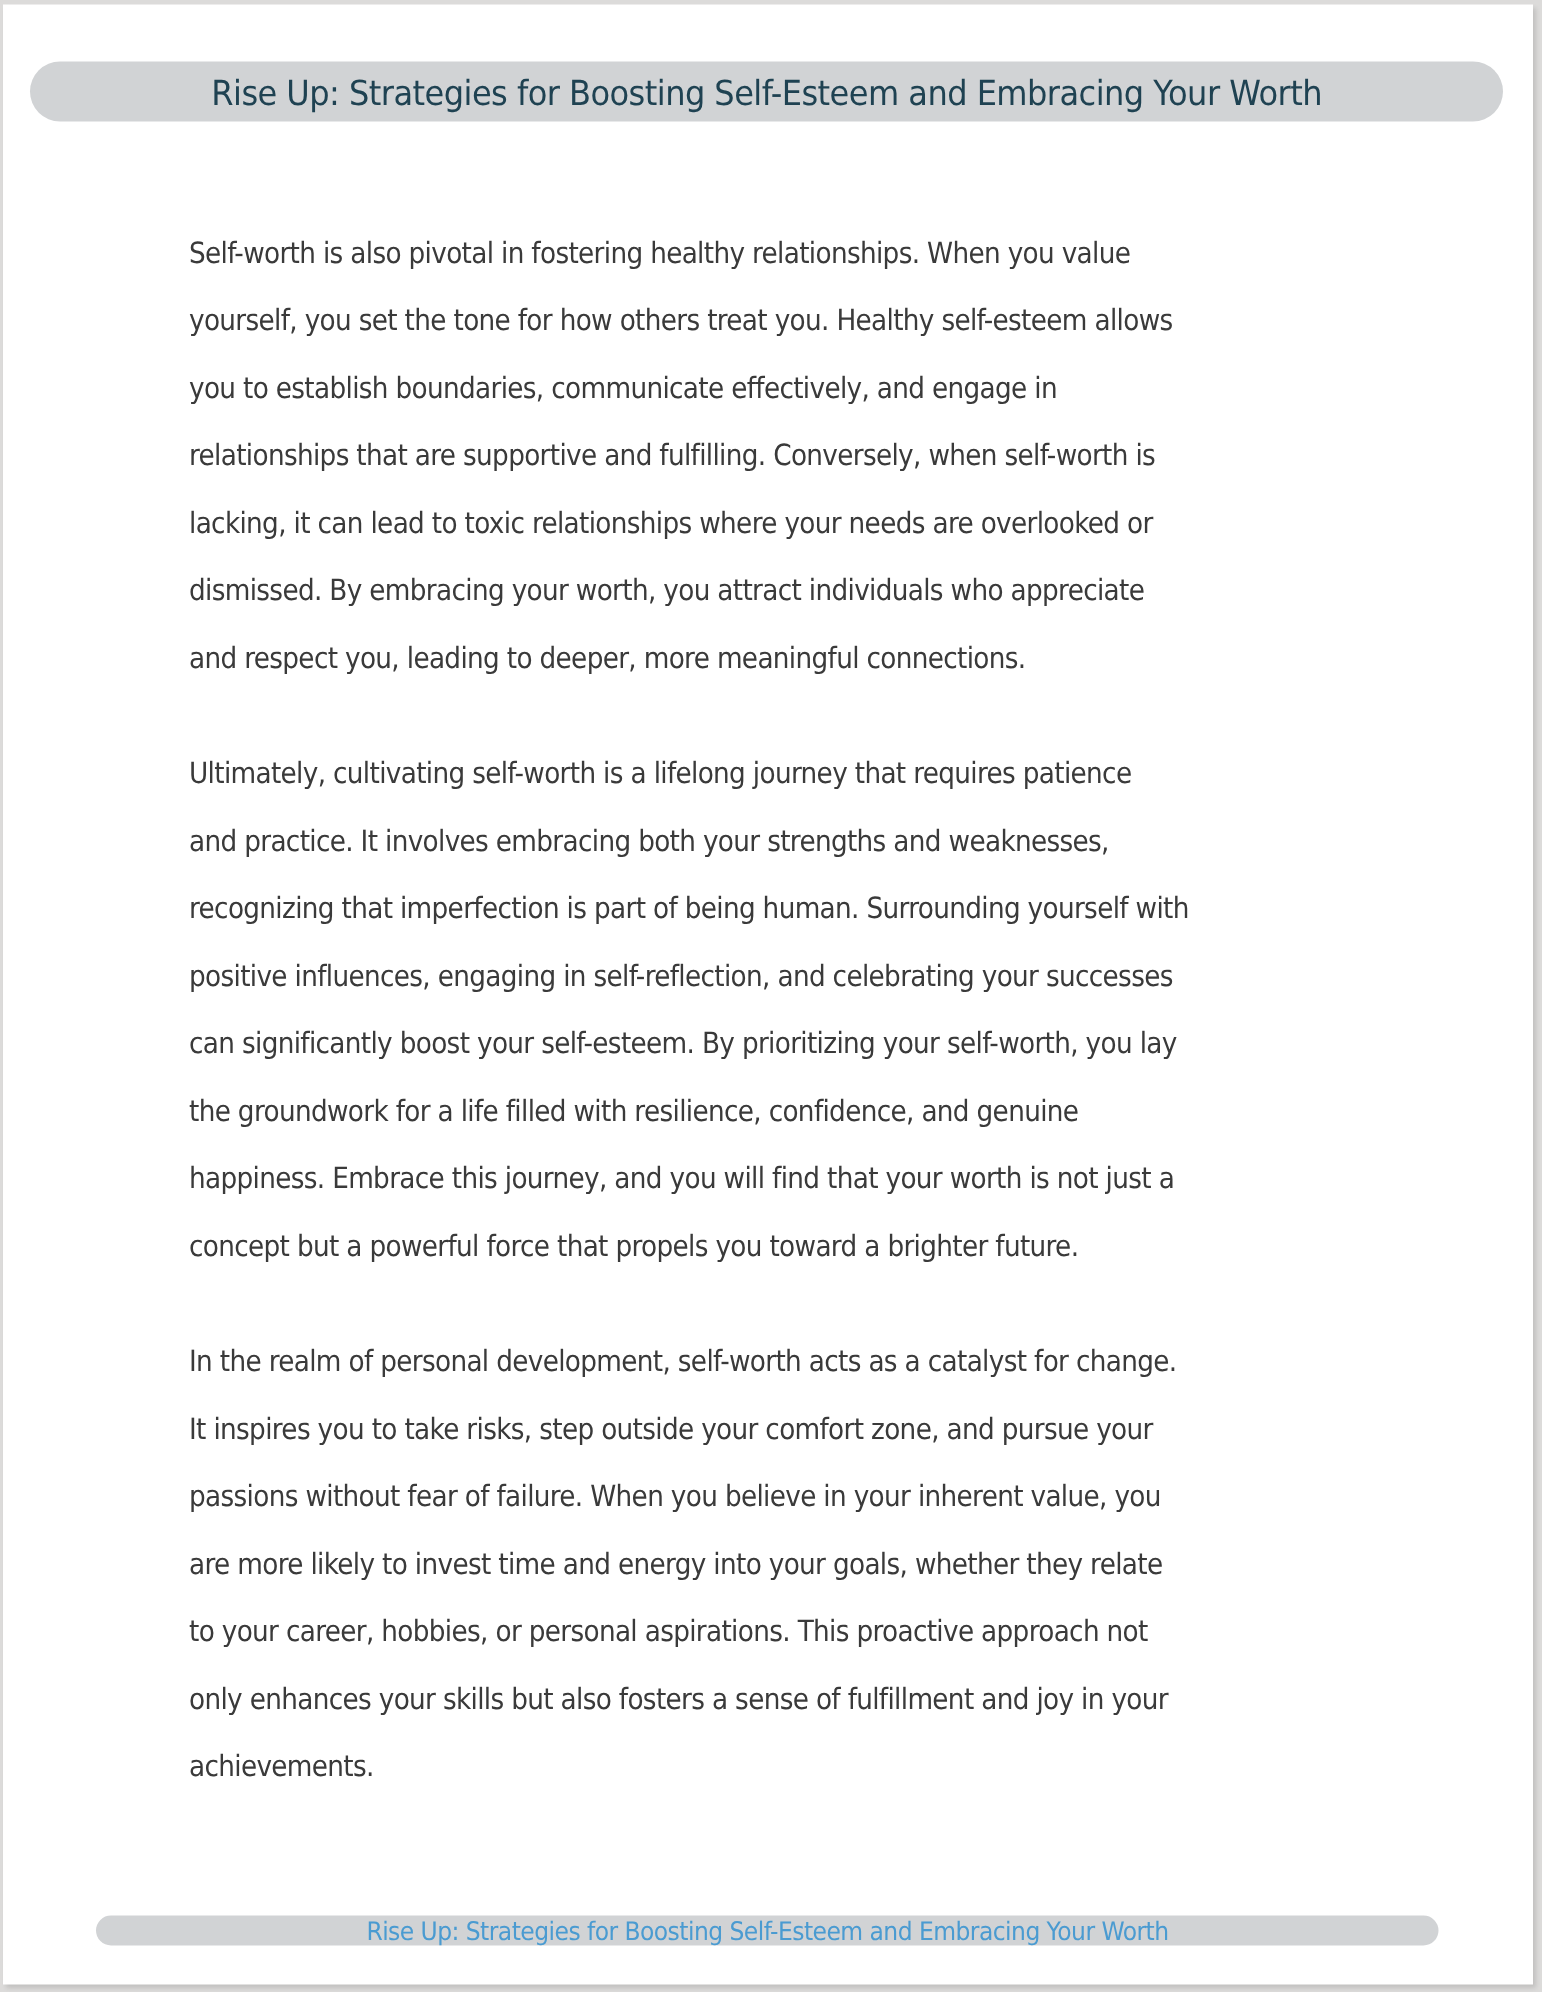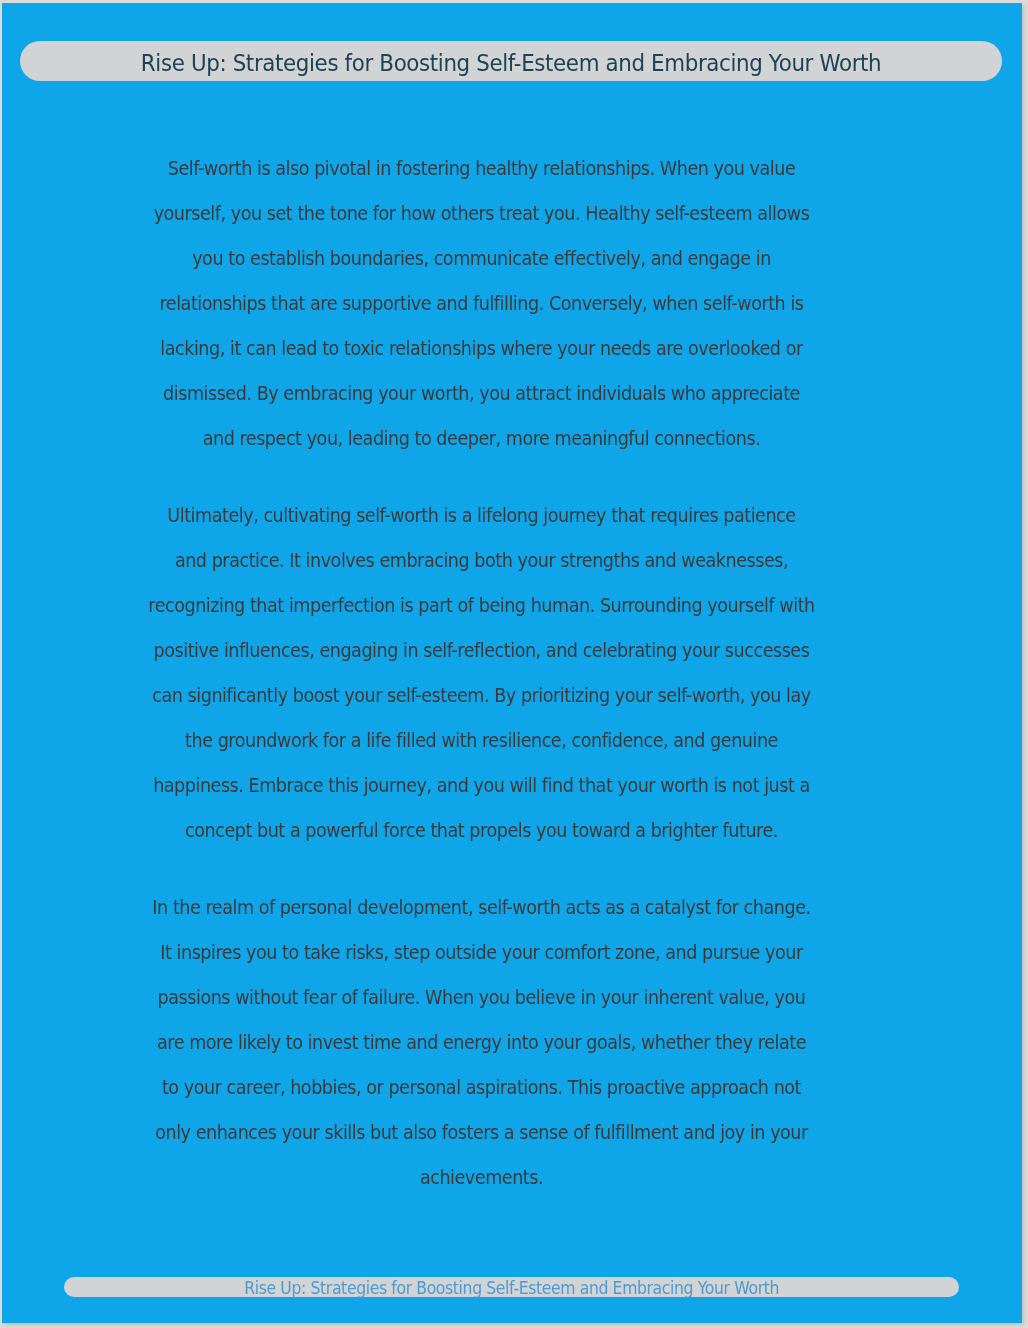--- a/index.html
+++ b/index.html
@@ -13,21 +13,21 @@
       position: relative;
       overflow: hidden;
       font-family: "DejaVu Sans", sans-serif;
     }
     .page {
       position: absolute;
       left: 2px;
       top: 3px;
       width: 1020px;
       height: 1320px;
-      background: #0ea5e9;
+      background: #ffffff;
       box-shadow: 2px 2px 3px rgba(0,0,0,0.12);
     }
     .header-bar {
       position: absolute;
       left: 18px;
       top: 38px;
       width: 982px;
       height: 40px;
       border-radius: 20px;
       background: #d1d3d5;
@@ -45,21 +45,20 @@
       margin-top: 4px;
     }
     .content {
       position: absolute;
       left: 124px;
       top: 148px;
       width: 790px;
     }
     .paragraph {
       margin: 0 0 32px 0;
-      text-align: center;
     }
     .line {
       display: block;
       height: 45px;
       line-height: 36px;
       font-family: "DejaVu Sans", sans-serif;
       font-size: 19.5px;
       font-weight: normal;
       color: #3a3a3a;
       white-space: nowrap;

